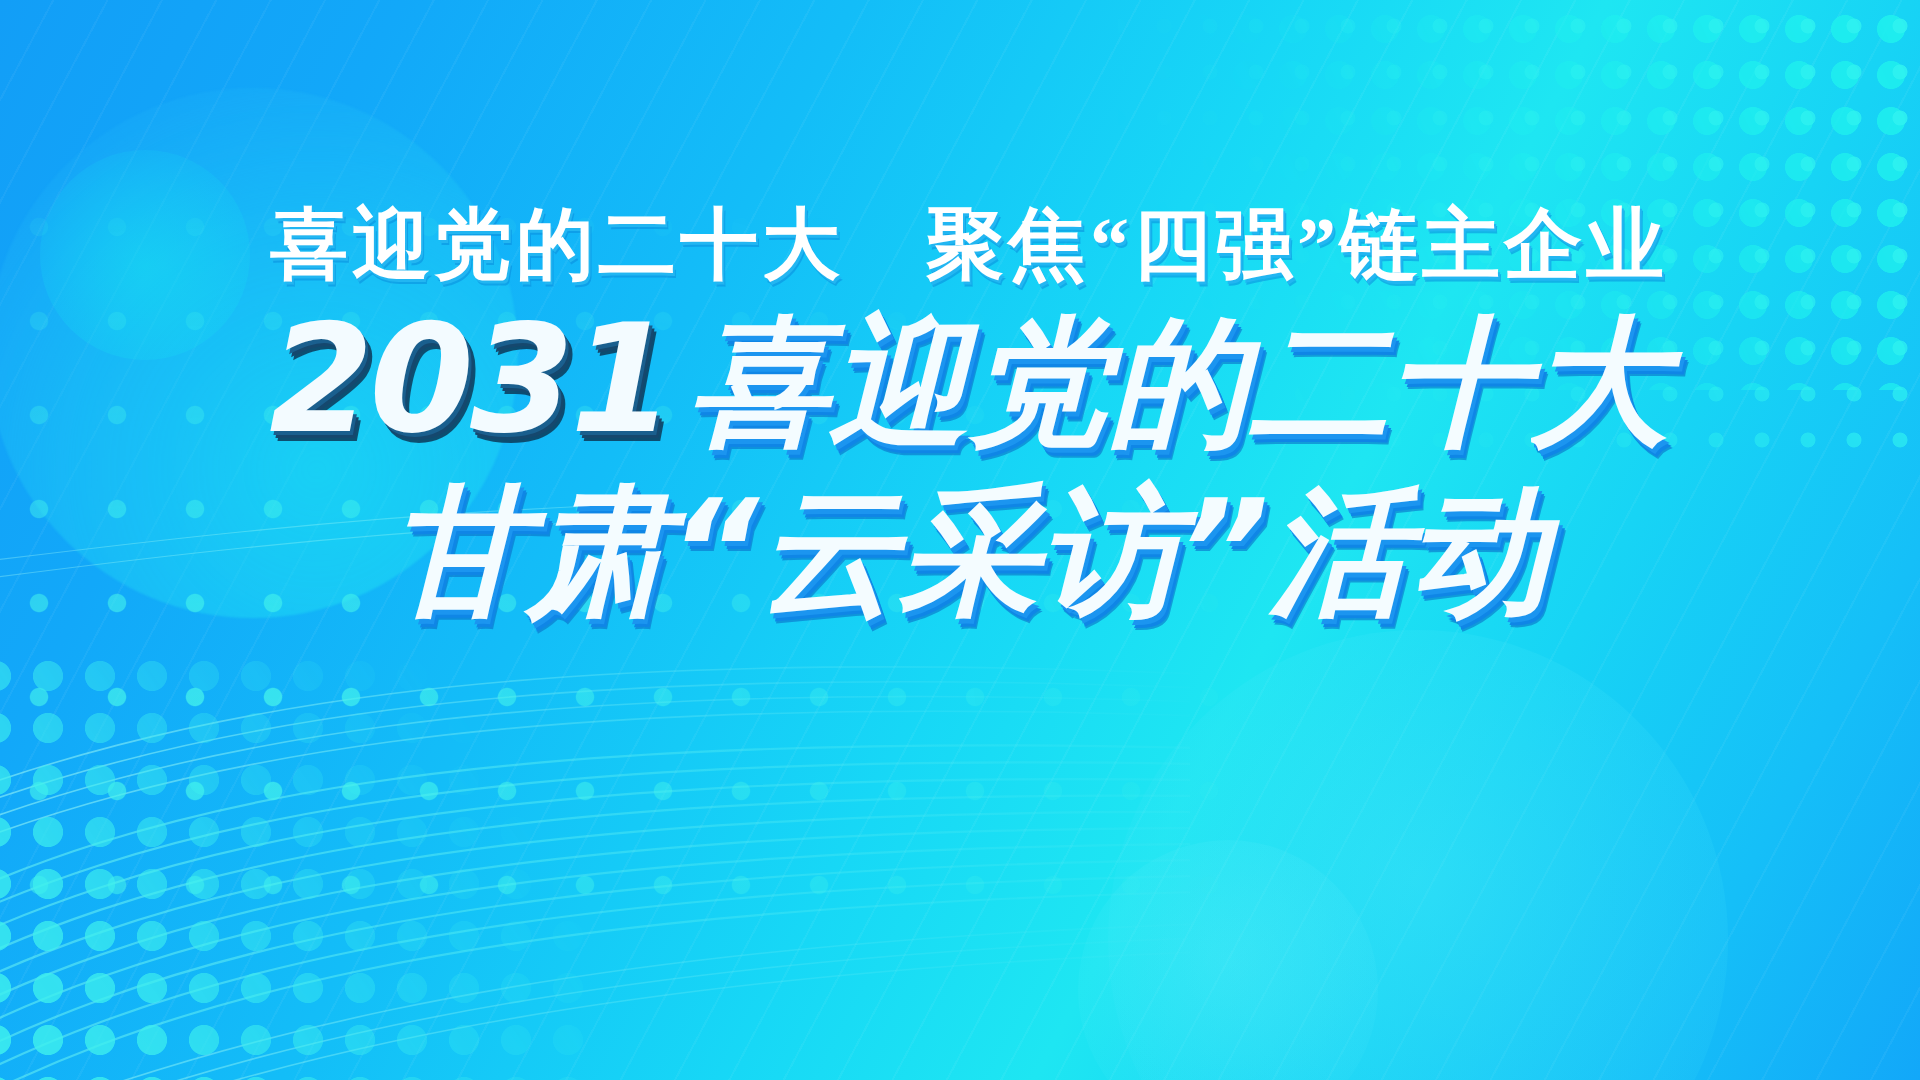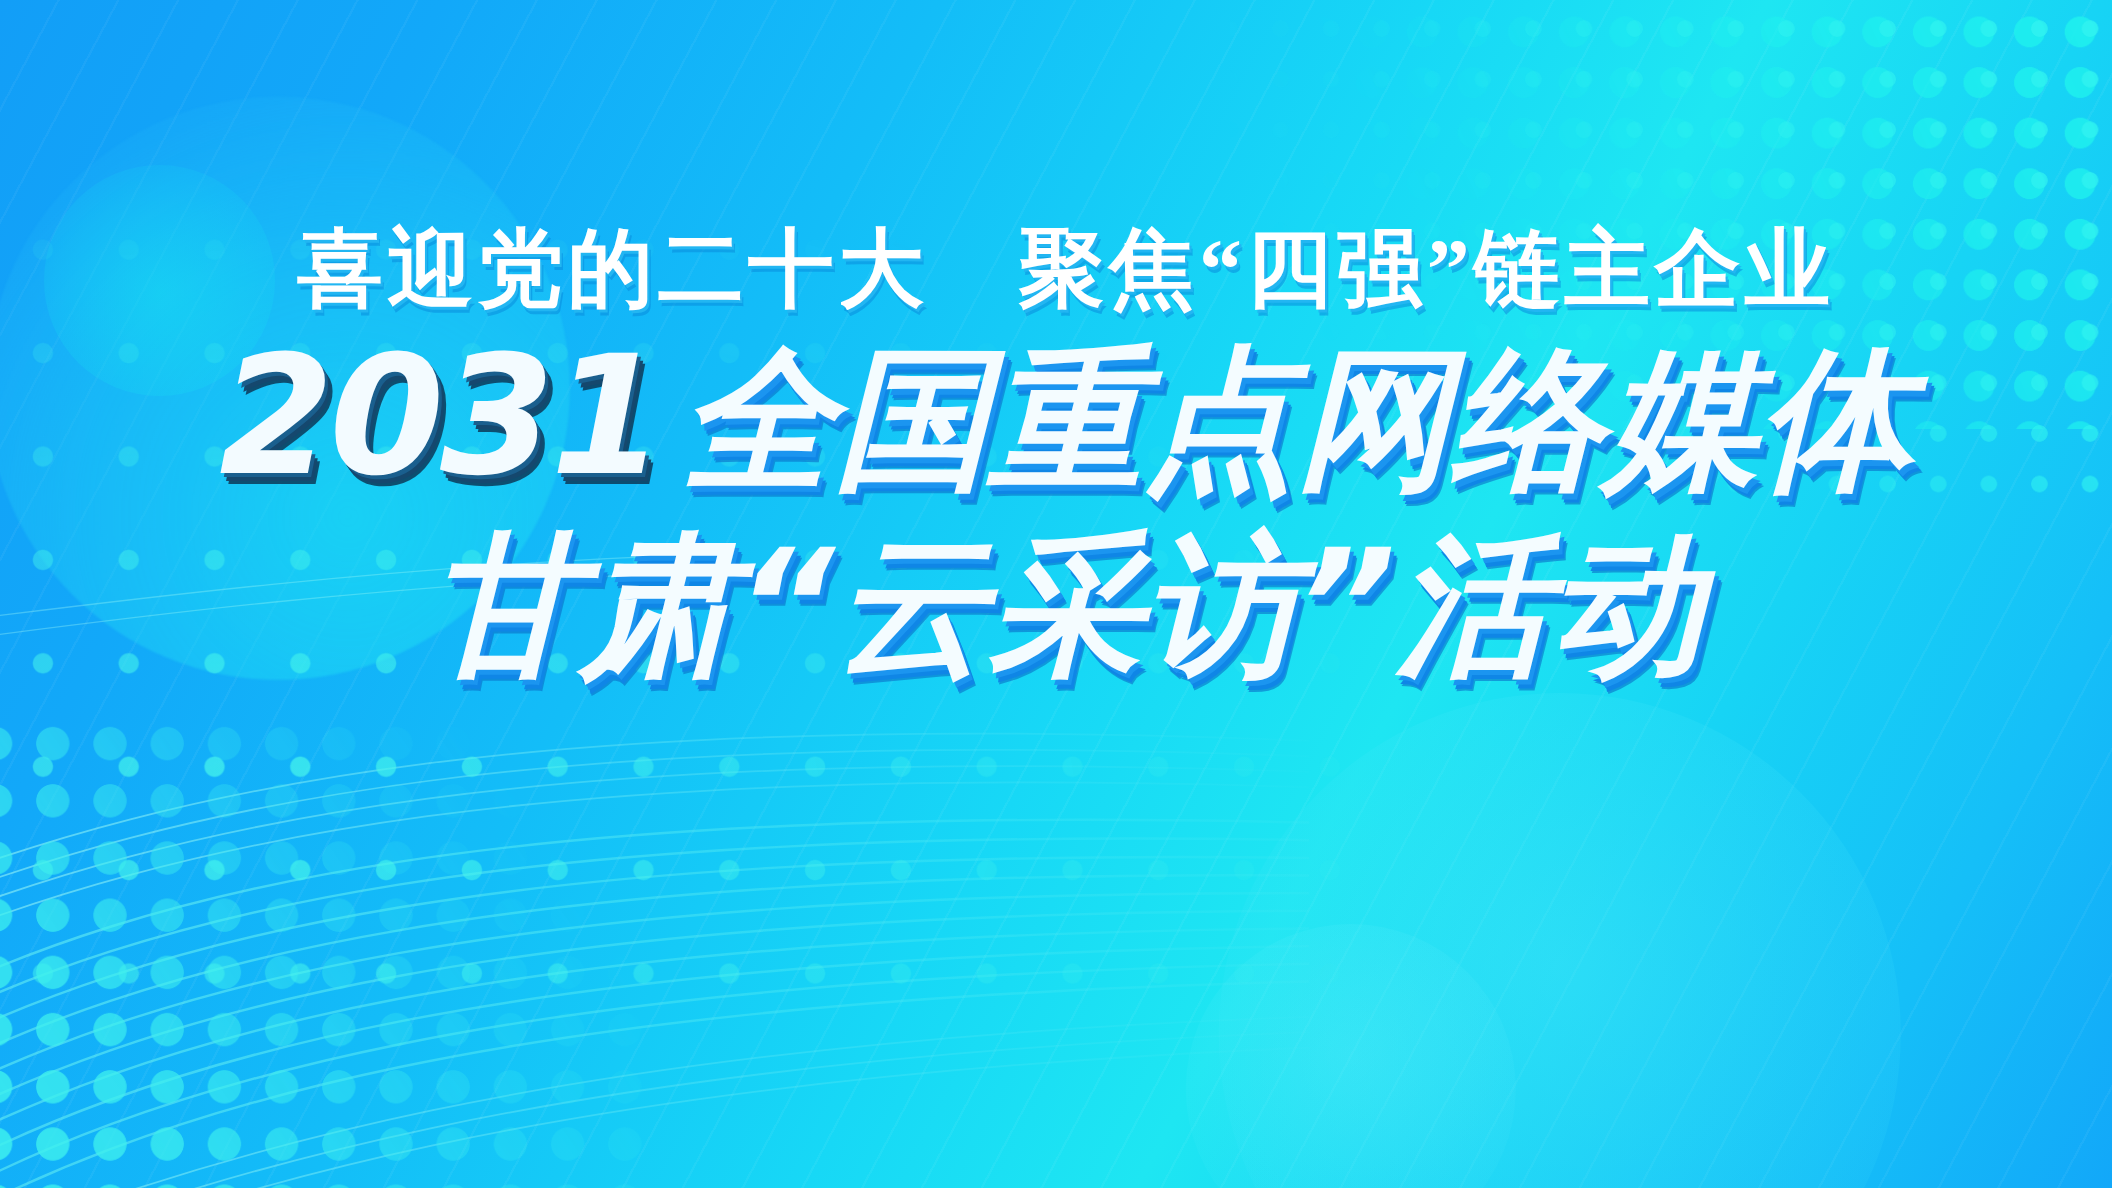--- a/index.html
+++ b/index.html
@@ -217,20 +217,20 @@
   <div class="layer dots-sparse"></div>
   <div class="dots-tr"></div>
   <div class="dots-tr-small"></div>
   <div class="dots-bl"></div>
 
   <div class="text-wrap">
 
     <div class="line-sub">喜迎党的二十大　聚焦“四强”链主企业</div>
 
     <div class="line-main line-main-1">
-      <span class="year">2031</span><span class="cn">全国重点网络媒体</span>
+      <span class="year">2031</span><span class="cn">喜迎党的二十大</span>
     </div>
 
     <div class="line-main line-main-2 cn">甘肃“云采访”活动</div>
 
   </div>
 
 </div>
 
 </body></html>

